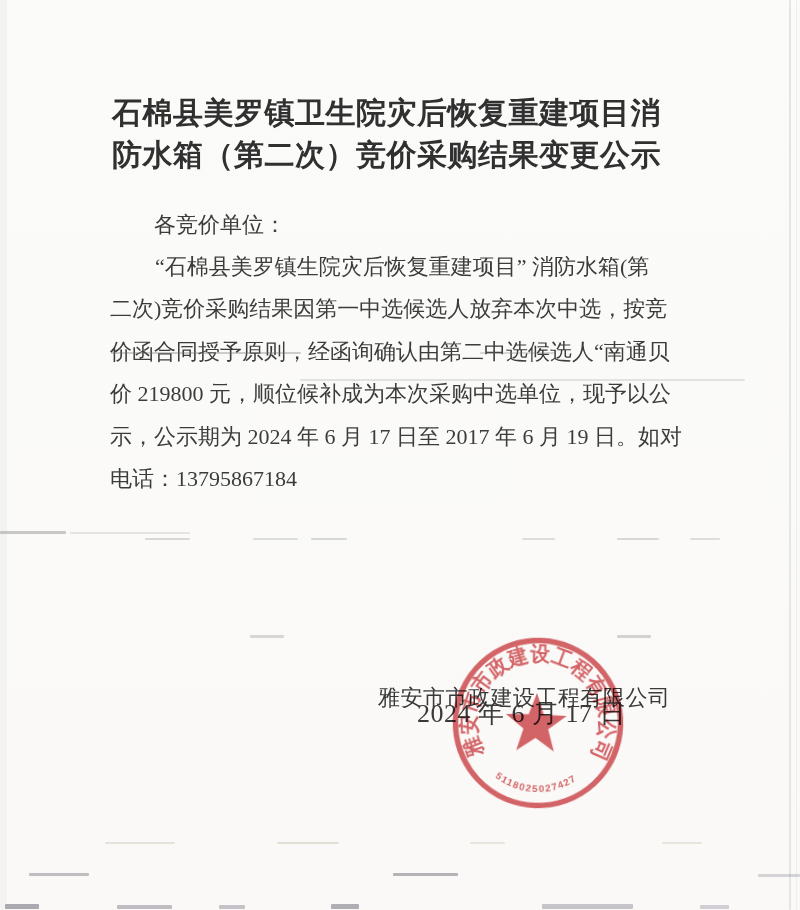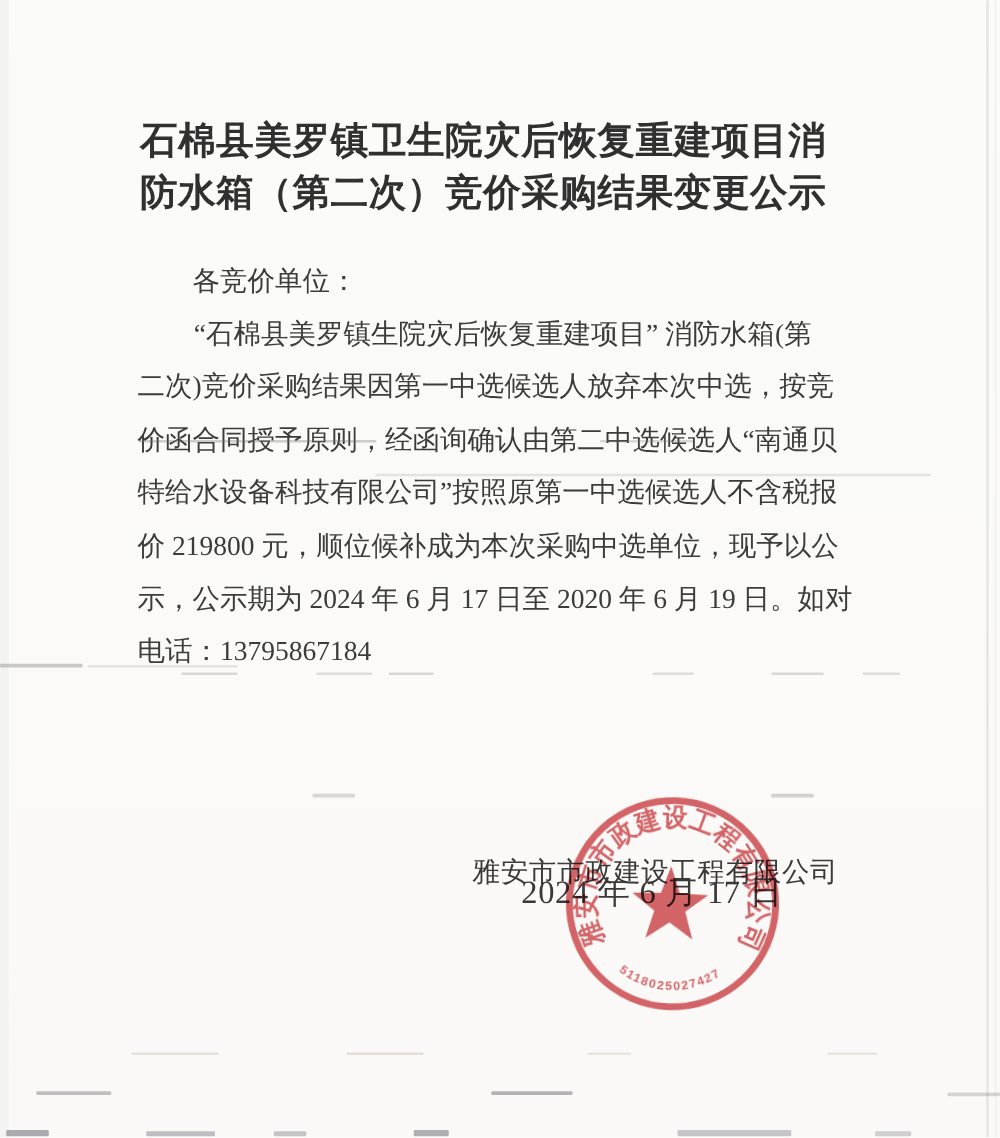--- a/index.html
+++ b/index.html
@@ -89,23 +89,22 @@
     <div>石棉县美罗镇卫生院灾后恢复重建项目消</div>
     <div>防水箱（第二次）竞价采购结果变更公示</div>
   </div>
 
   <div class="salutation">各竞价单位：</div>
 
   <div class="body-text">
     <div class="body-line indent">“石棉县美罗镇生院灾后恢复重建项目” 消防水箱(第</div>
     <div class="body-line">二次)竞价采购结果因第一中选候选人放弃本次中选，按竞</div>
     <div class="body-line">价函合同授予原则，经函询确认由第二中选候选人“南通贝</div>
-    <div class="body-line">特给水设备科技有限公司”按照原第一中选候选人不含税报</div>
     <div class="body-line">价 219800 元，顺位候补成为本次采购中选单位，现予以公</div>
-    <div class="body-line">示，公示期为 2024 年 6 月 17 日至 2020 年 6 月 19 日。如对</div>
+    <div class="body-line">示，公示期为 2024 年 6 月 17 日至 2017 年 6 月 19 日。如对</div>
     <div class="body-line">电话：13795867184</div>
   </div>
 
   <div class="sig-company">雅安市市政建设工程有限公司</div>
   <div class="sig-date">2024 年 6 月 17 日</div>
 
   <svg class="seal" viewBox="0 0 172 172" aria-hidden="true">
     <defs>
       <path id="arcTop" d="M 34,119.8 A 62 62 0 1 1 138,119.8" fill="none"></path>
       <path id="arcBottom" d="M 43.5,140.4 A 69 69 0 0 0 128.5,140.4" fill="none"></path>

